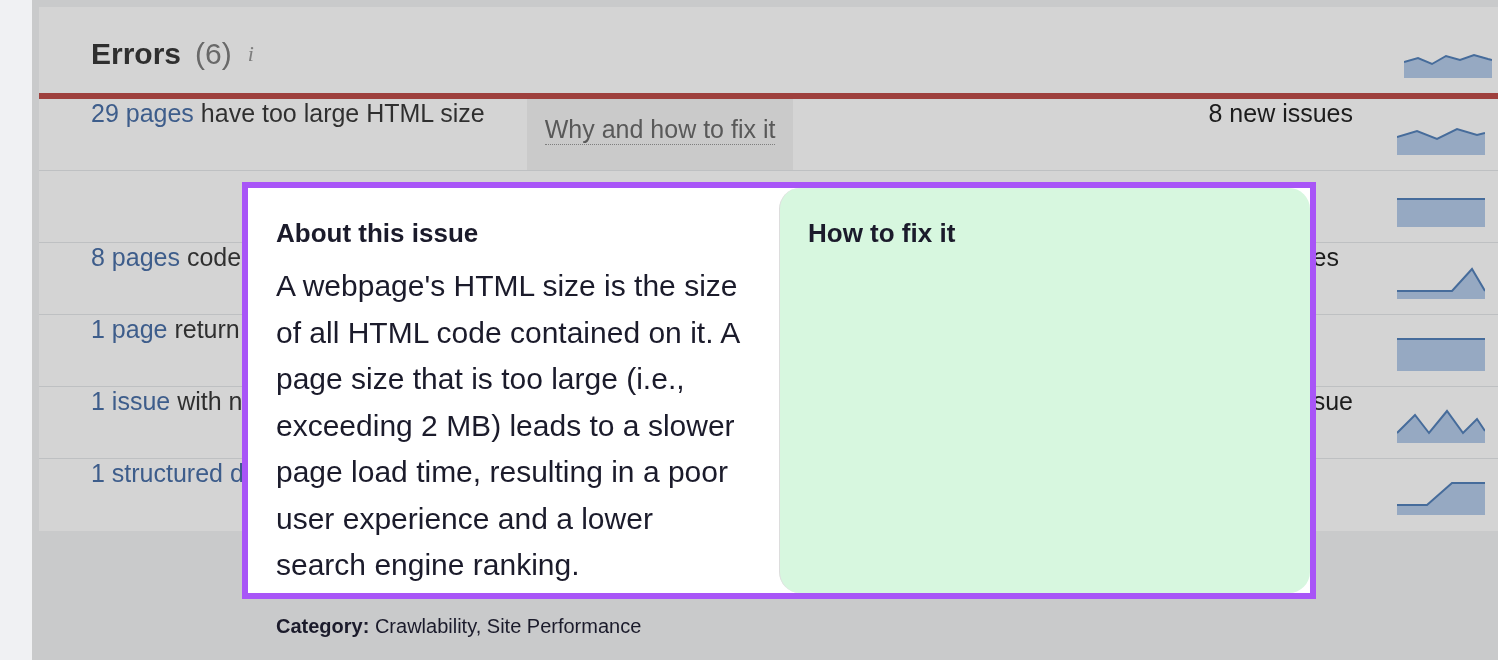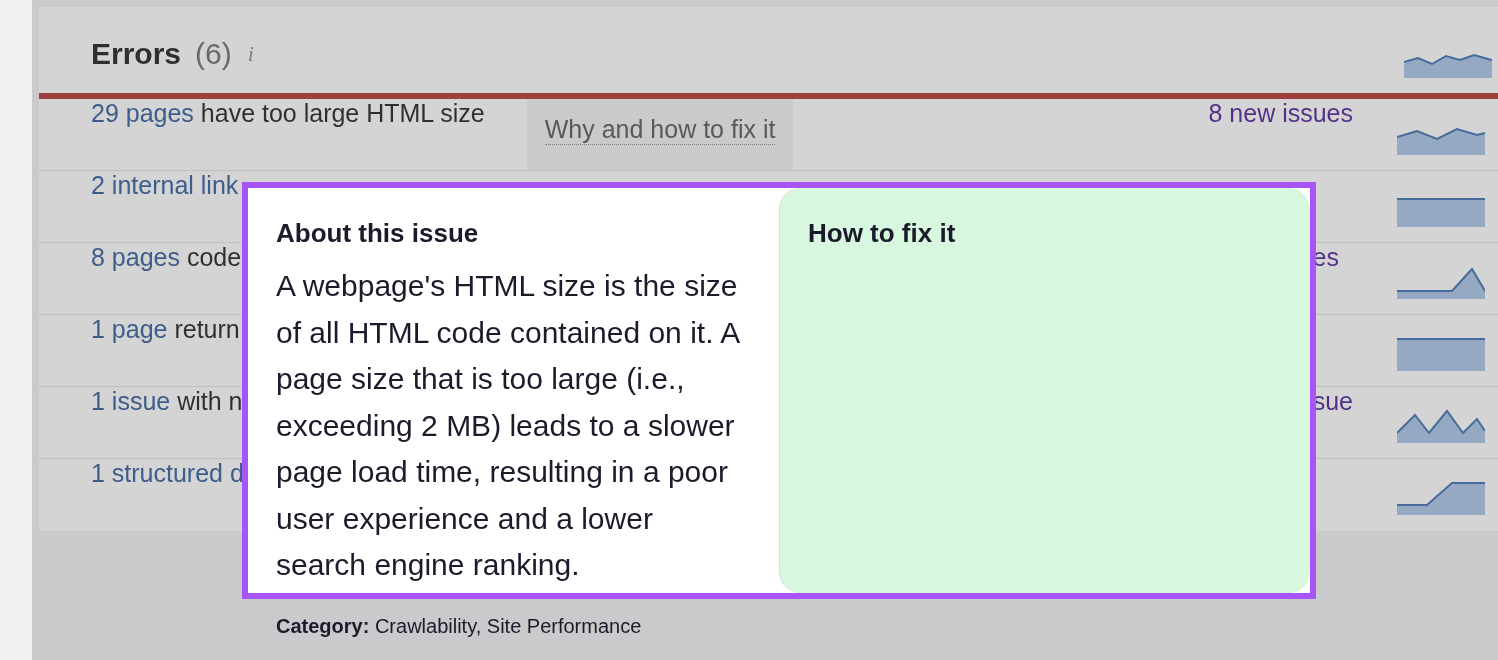--- a/index.html
+++ b/index.html
@@ -94,21 +94,21 @@
   }
   .fix-link-plain {
     margin-left: 42px;
     font-size: 25px;
     color: #555;
     border-bottom: 1px dotted #888;
     cursor: pointer;
   }
   .new-issues {
     font-size: 25px;
-    color: #4c1d95;
+    color: #000000;
     cursor: pointer;
     position: absolute;
     right: 170px;
   }
   .row-chart {
     position: absolute;
     right: 38px;
     top: 50%;
     transform: translateY(-50%);
   }
@@ -186,23 +186,20 @@
       <span class="new-issues">8 new issues</span>
       <div class="row-chart">
         <svg width="88" height="40" viewBox="0 0 88 40">
           <polygon points="0,22 20,16 40,24 60,14 80,20 88,18 88,40 0,40" fill="#aac4e6"></polygon>
           <polyline points="0,22 20,16 40,24 60,14 80,20 88,18" fill="none" stroke="#3b6fb0" stroke-width="2"></polyline>
         </svg>
       </div>
     </div>
 
     <div class="row">
-      <span class="issue-text">
-        <span class="issue-link">2 internal link</span><span></span>
-      </span>
       <div class="row-chart">
         <svg width="88" height="40" viewBox="0 0 88 40">
           <rect x="0" y="12" width="88" height="28" fill="#aac4e6"></rect>
           <line x1="0" y1="12" x2="88" y2="12" stroke="#3b6fb0" stroke-width="2"></line>
         </svg>
       </div>
     </div>
 
     <div class="row">
       <span class="issue-text">

